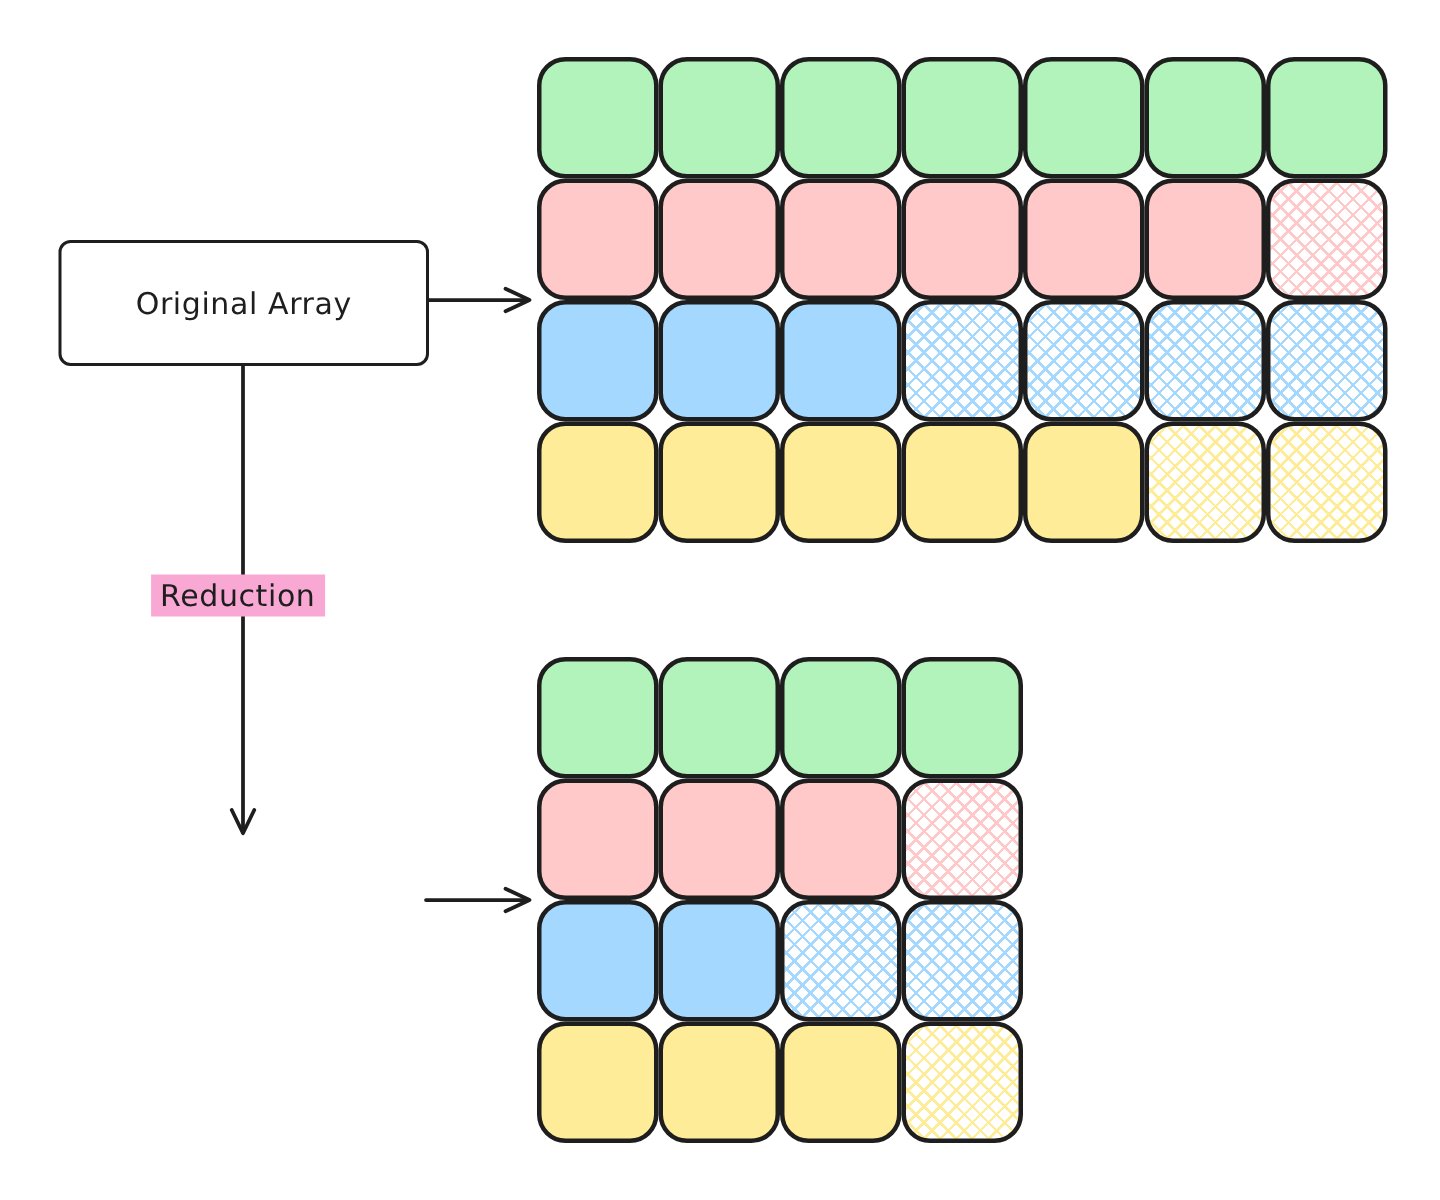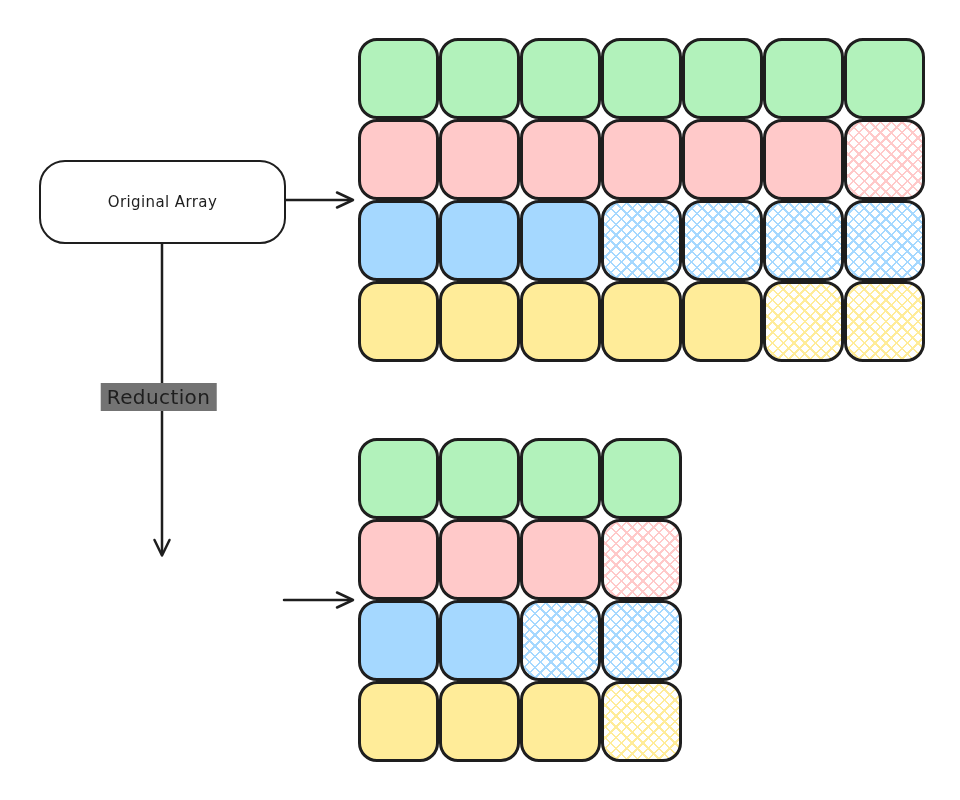--- a/index.html
+++ b/index.html
@@ -3,28 +3,28 @@
 <meta charset="utf-8">
 <style>
   html,body{margin:0;padding:0;background:#ffffff;}
   .canvas{
     position:relative;width:960px;height:800px;background:#ffffff;
     font-family:"DejaVu Sans",sans-serif;color:#1e1e1e;overflow:hidden;
   }
   .arrows{position:absolute;left:0;top:0;width:960px;height:800px;pointer-events:none;}
   .node{
     position:absolute;display:flex;align-items:center;justify-content:center;
-    background:#ffffff;border:2.5px solid #1e1e1e;border-radius:26px;
-    font-size:15px;letter-spacing:0.4px;
+    background:#ffffff;border:2.5px solid #1e1e1e;border-radius:8px;
+    font-size:20px;letter-spacing:0.4px;
   }
   .node-original{left:39px;top:160px;width:243px;height:80px;}
   .node-reduced{left:39px;top:558px;width:242px;height:82px;}
   .edge-label{
     position:absolute;left:162px;top:397px;transform:translate(-53%,-50%);
-    background:#737373;padding:2px 6px;font-size:20px;letter-spacing:0.4px;
+    background:#f9a8d4;padding:2px 6px;font-size:20px;letter-spacing:0.4px;
   }
   .grid{position:absolute;display:grid;grid-auto-rows:81px;}
   .grid-original{left:358px;top:38px;}
   .grid-reduced{left:358px;top:438px;}
   .cell{
     width:81px;height:81px;box-sizing:border-box;
     border:3px solid #1e1e1e;border-radius:19px;
     background:var(--c);
   }
   .cell.hatch{

